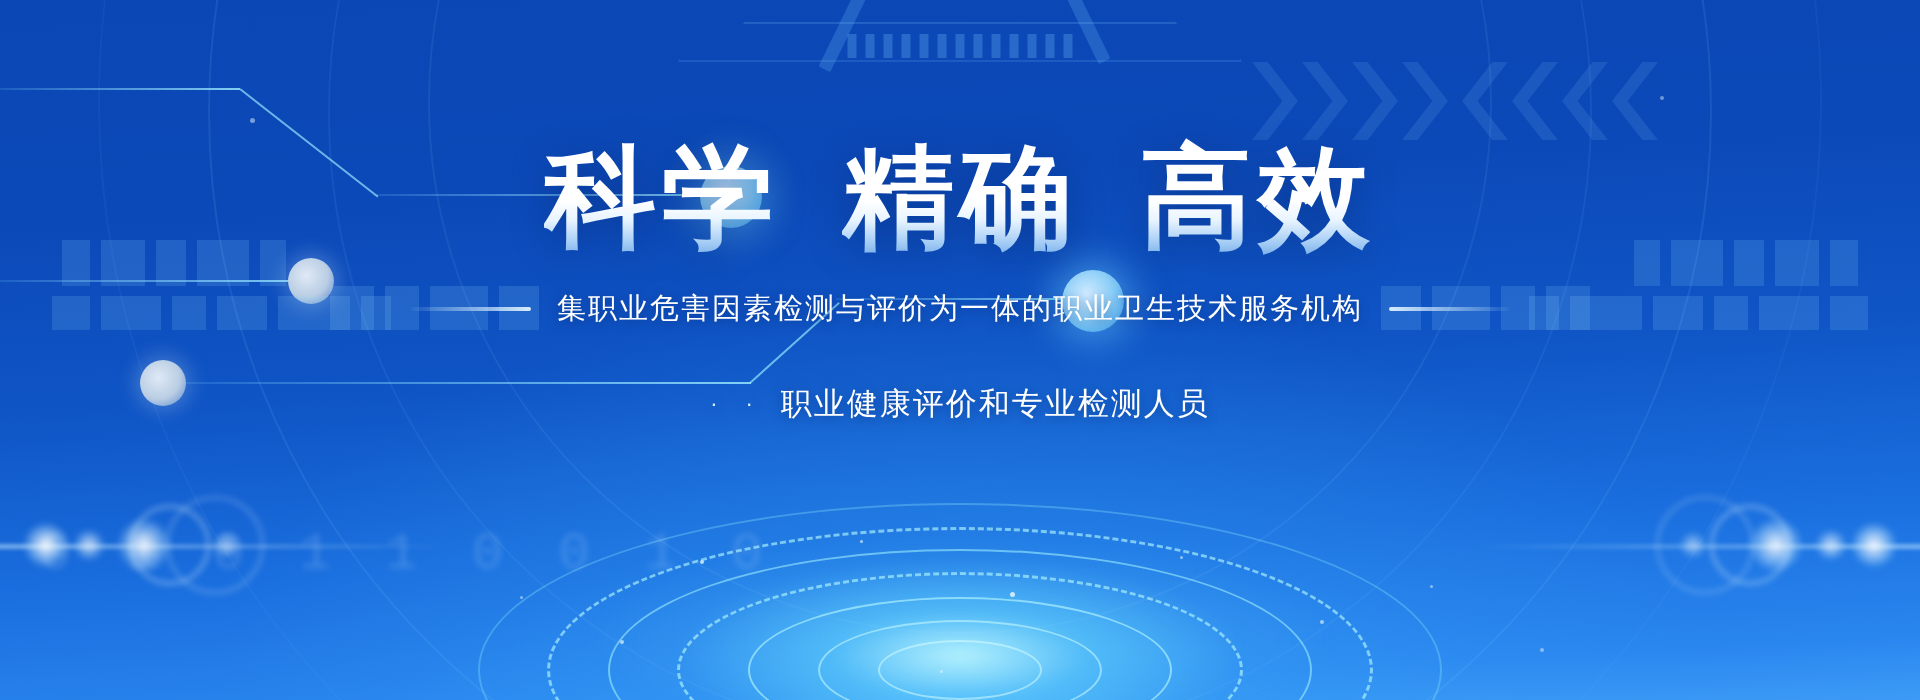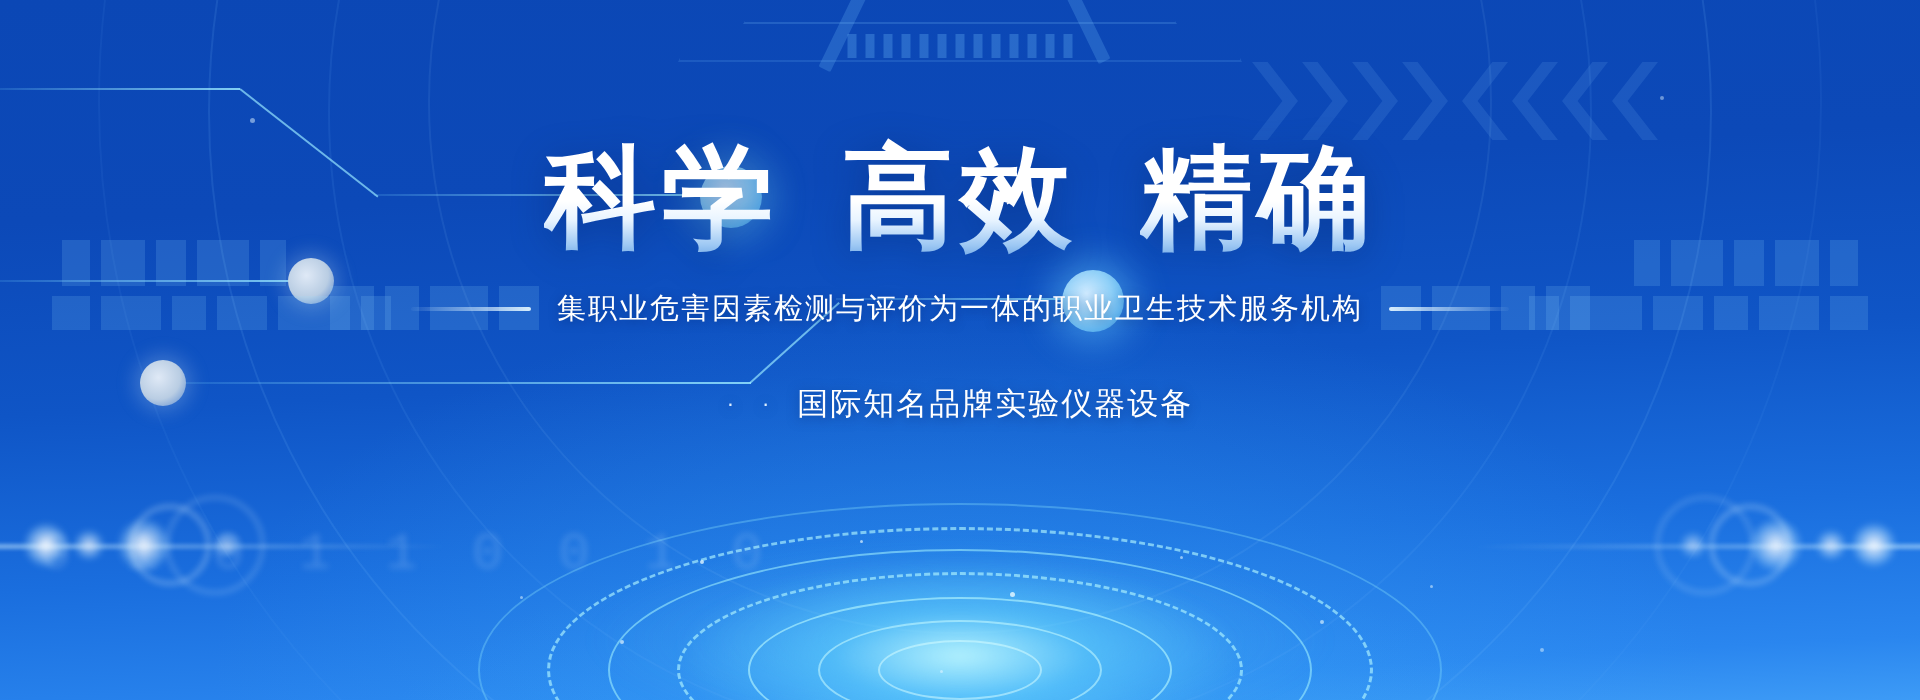--- a/index.html
+++ b/index.html
@@ -282,30 +282,30 @@
       <div class="arc" style="left:160px;width:74px;height:74px;"></div>
       <div class="arc" style="left:196px;width:92px;height:92px;opacity:.6"></div>
       <div class="blob" style="left:244px;width:26px;height:26px;opacity:.6"></div>
     </div>
   </div>
 
   <div class="content">
 
     <div class="headline">
       <span class="w">科学</span>
+      <span class="w">精确</span>
       <span class="w">高效</span>
-      <span class="w">精确</span>
     </div>
 
     <div class="subrow">
       <span class="rule l"></span>
       <span class="subtitle">集职业危害因素检测与评价为一体的职业卫生技术服务机构</span>
       <span class="rule r"></span>
     </div>
 
     <div class="tagline">
       <span class="sep">·</span>
       <span class="sep">·</span>
-      <span>国际知名品牌实验仪器设备</span>
+      <span>职业健康评价和专业检测人员</span>
     </div>
 
   </div>
 </div>
 
 </body></html>

